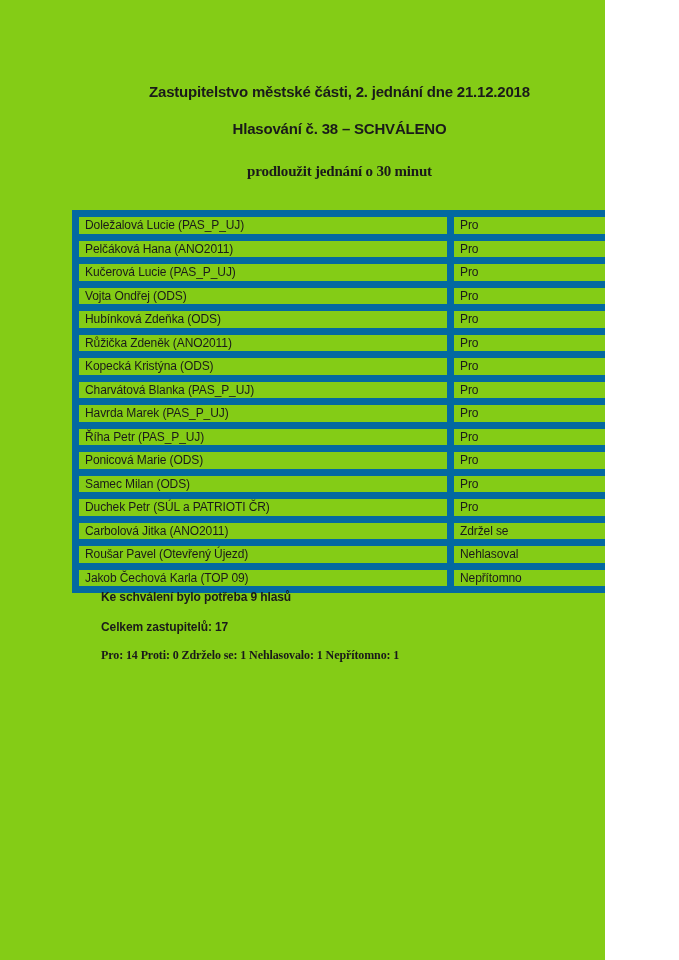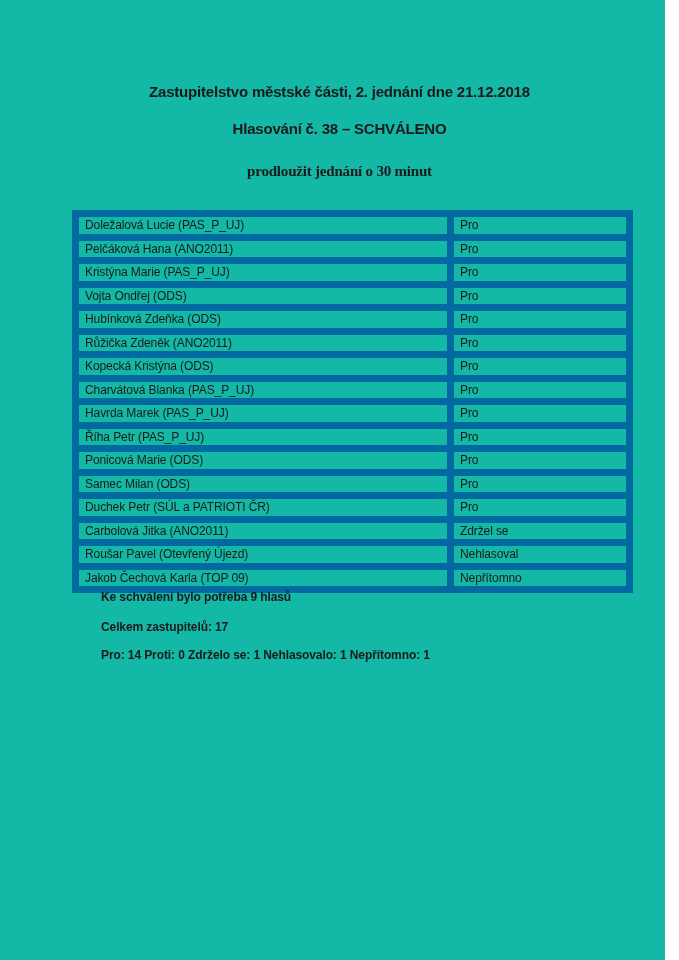--- a/index.html
+++ b/index.html
@@ -2,23 +2,23 @@
 <html><head>
 <meta charset="utf-8">
 <style>
   html, body {
     margin: 0;
     padding: 0;
     background: #ffffff;
   }
   .page {
     position: relative;
-    width: 665px;
+    width: 605px;
     height: 960px;
-    background: #14b8a6;
+    background: #84cc16;
     font-family: "Liberation Sans", "DejaVu Sans", sans-serif;
     color: #1a1a1a;
     overflow: hidden;
   }
   .doc-title {
     position: absolute;
     left: 0;
     width: 679px;
     text-align: center;
     font-size: 15px;
@@ -55,21 +55,21 @@
     position: absolute;
     left: 83px;
     font-size: 12px;
     font-weight: bold;
     letter-spacing: -0.1px;
     white-space: nowrap;
     padding-left: 18px;
   }
   .summary-line.s1 { top: 590px; }
   .summary-line.s2 { top: 620px; }
-  .summary-line.s3 { top: 648px; }
+  .summary-line.s3 { top: 648px; font-family: Liberation Serif, serif; }
 </style>
 </head>
 <body>
 
 <div class="page">
 
   <div class="doc-title line1">Zastupitelstvo městské části, 2. jednání dne 21.12.2018</div>
 
   <div class="doc-title line2">Hlasování č. 38 – SCHVÁLENO</div>
 
@@ -79,21 +79,21 @@
     <tbody>
         <tr>
           <td class="name-cell">Doležalová Lucie (PAS_P_UJ)</td>
           <td class="vote-cell">Pro</td>
         </tr>
         <tr>
           <td class="name-cell">Pelčáková Hana (ANO2011)</td>
           <td class="vote-cell">Pro</td>
         </tr>
         <tr>
-          <td class="name-cell">Kristýna Marie (PAS_P_UJ)</td>
+          <td class="name-cell">Kučerová Lucie (PAS_P_UJ)</td>
           <td class="vote-cell">Pro</td>
         </tr>
         <tr>
           <td class="name-cell">Vojta Ondřej (ODS)</td>
           <td class="vote-cell">Pro</td>
         </tr>
         <tr>
           <td class="name-cell">Hubínková Zdeňka (ODS)</td>
           <td class="vote-cell">Pro</td>
         </tr>

